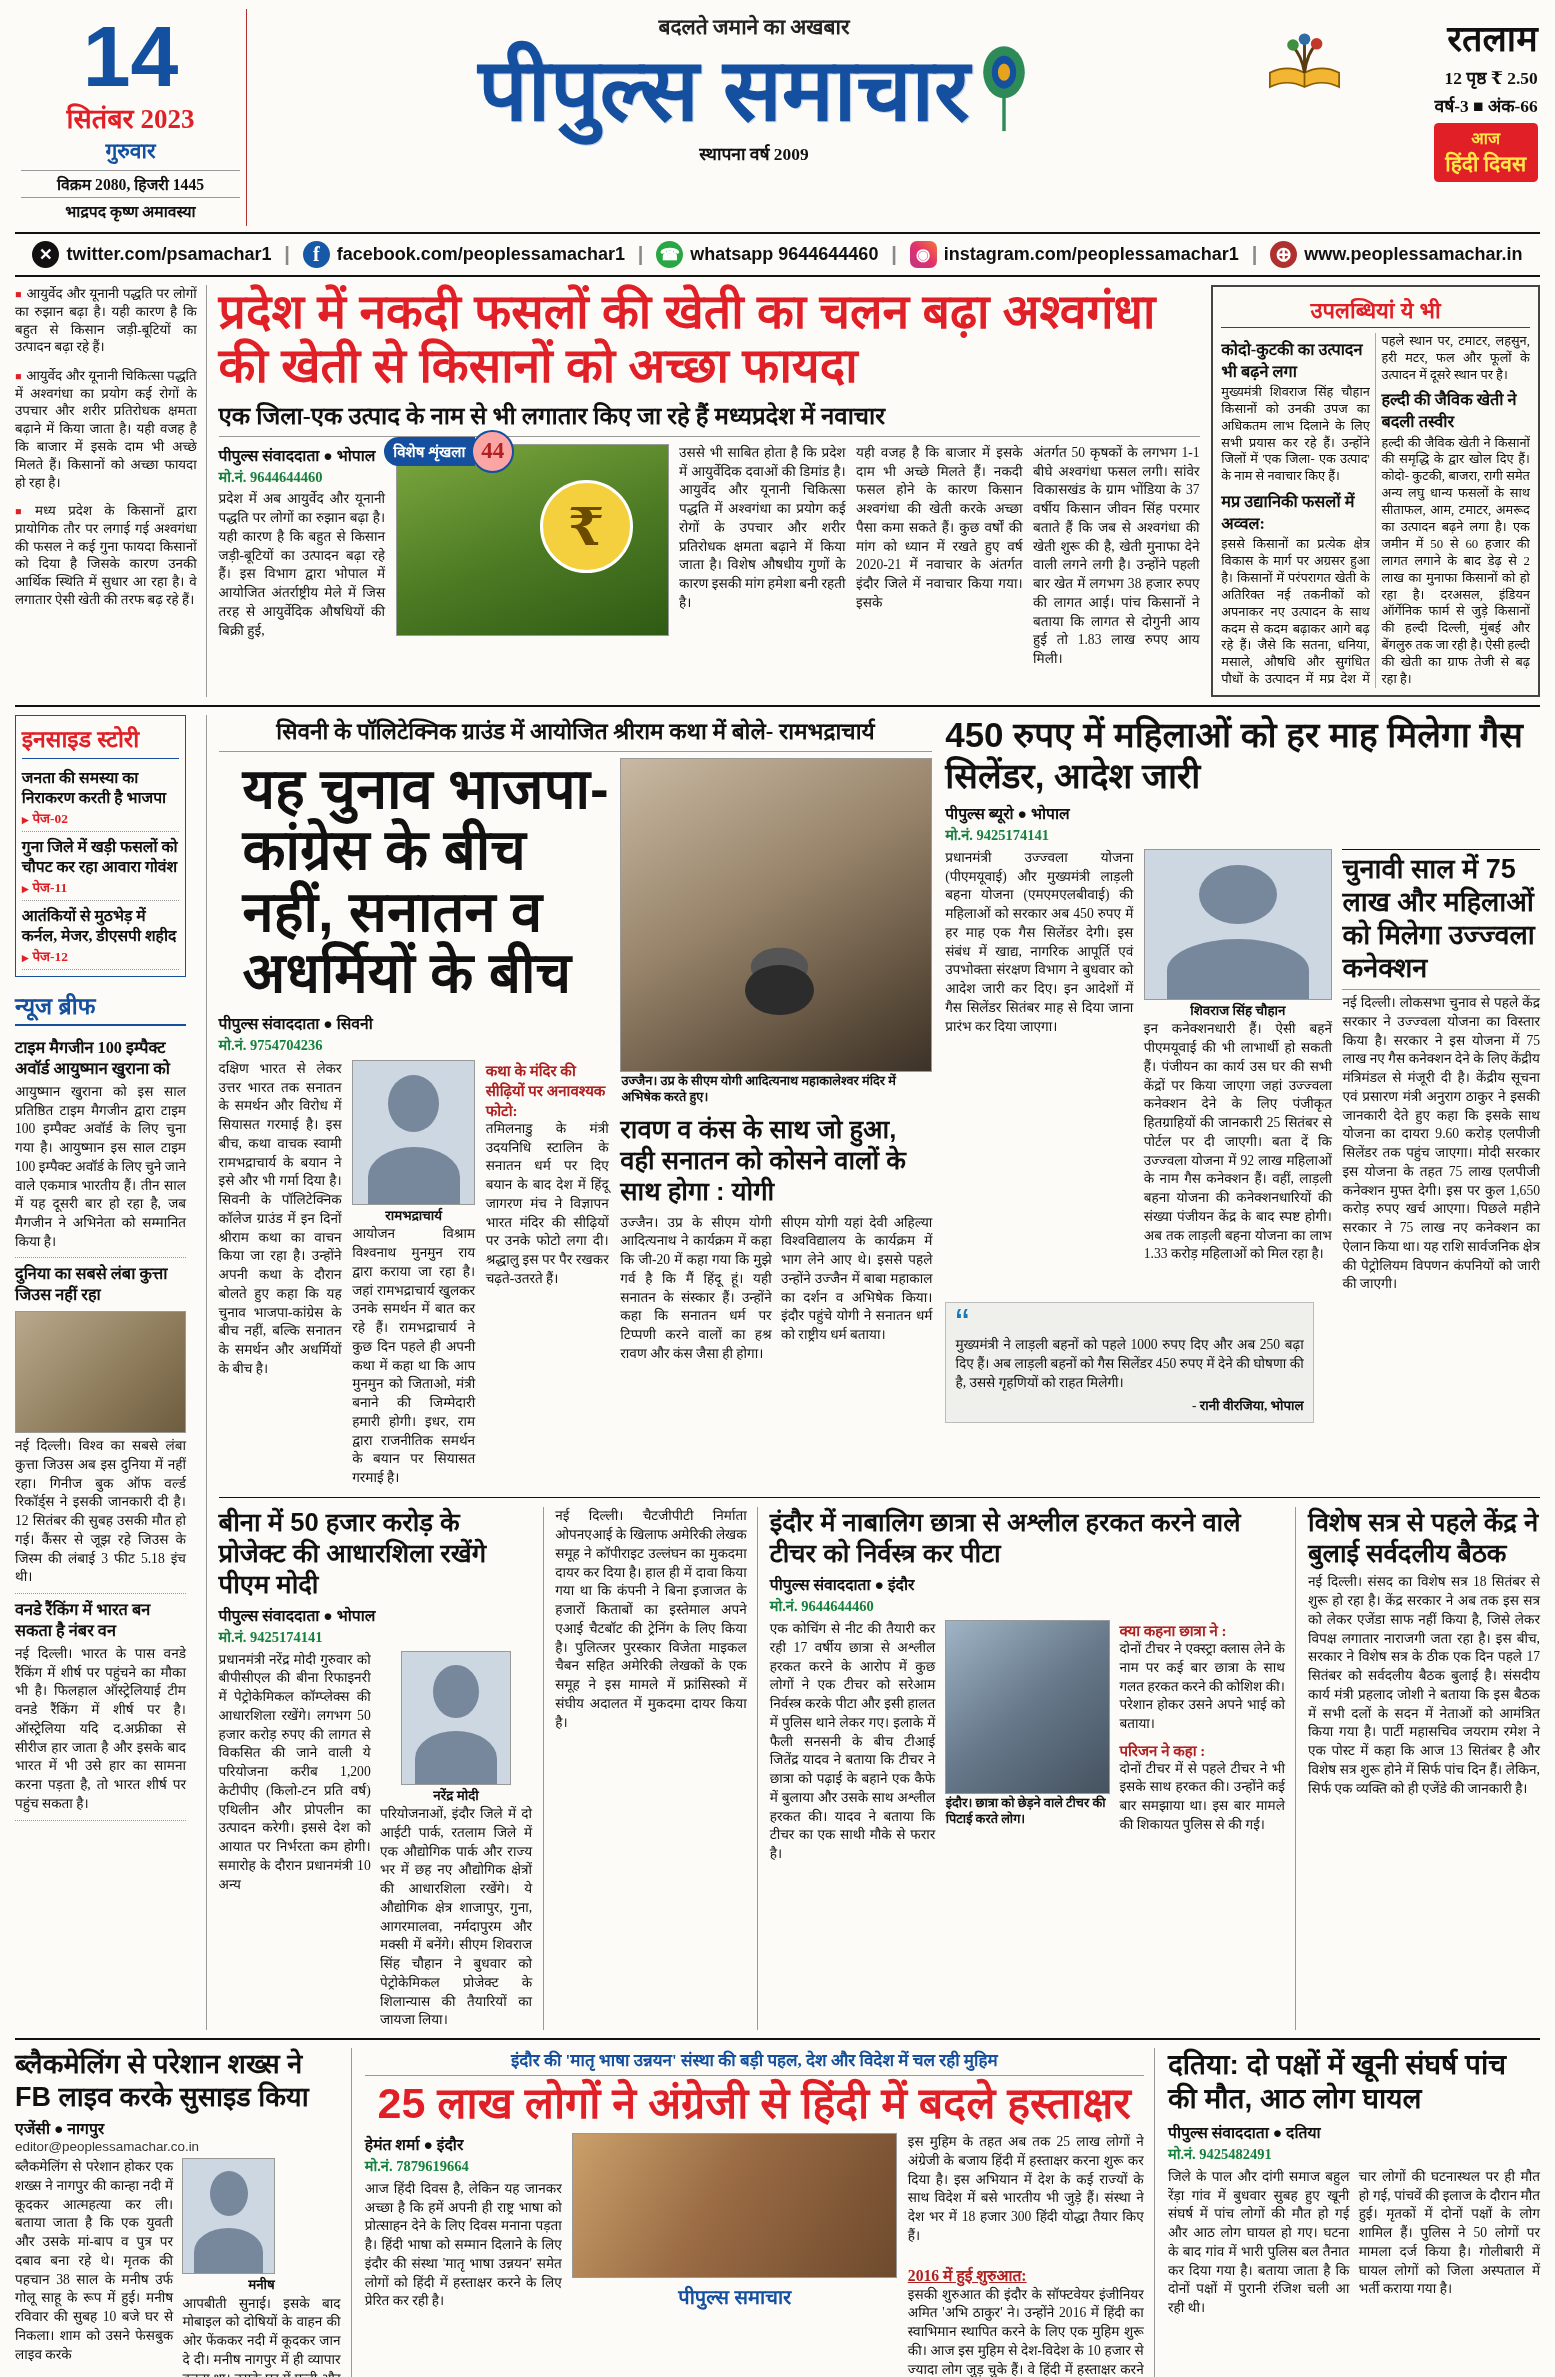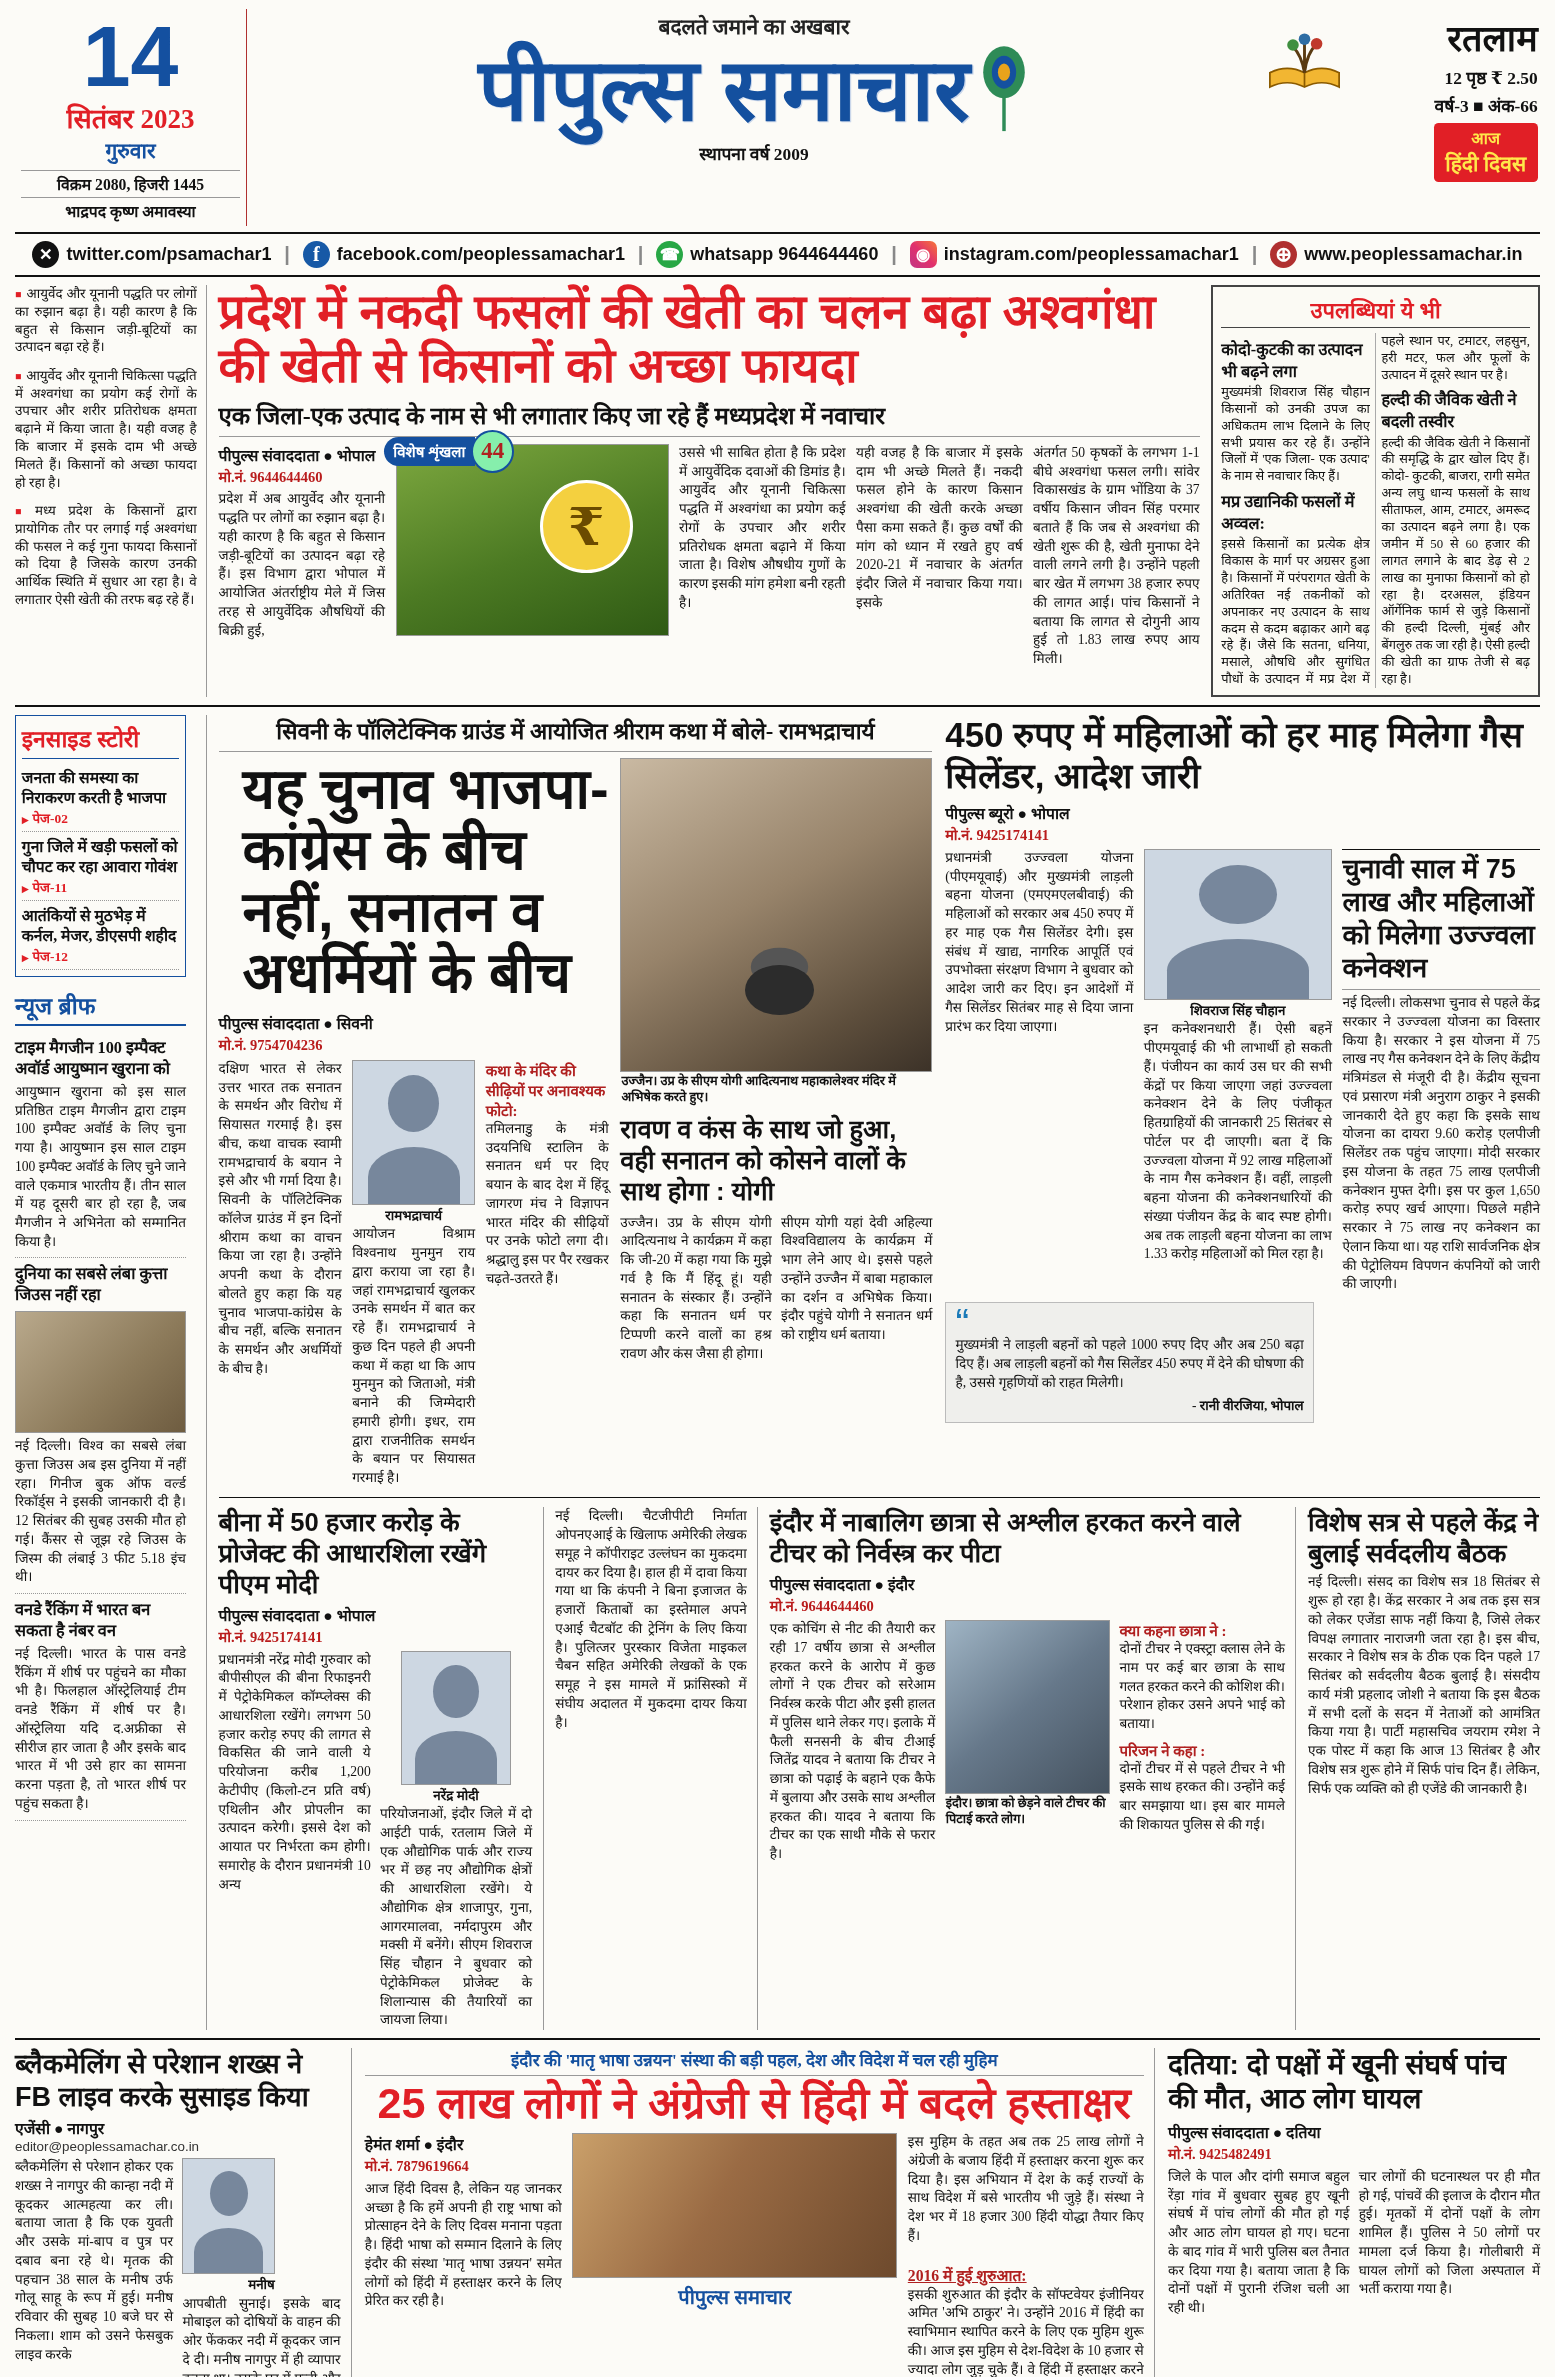--- a/index.html
+++ b/index.html
@@ -34,21 +34,21 @@
   .ico-x { background:#111; } .ico-x::before{content:"\2715";}
   .ico-fb { background:#1759a6; } .ico-fb::before{content:"f"; font-family:"Liberation Serif",serif; font-size:20px;}
   .ico-wa { background:#28a745; } .ico-wa::before{content:"\260E";}
   .ico-ig { background:linear-gradient(45deg,#c13584,#e1306c,#f77737); border-radius:7px; } .ico-ig::before{content:"\25C9";}
   .ico-web { background:#b03030; } .ico-web::before{content:"\2295"; font-size:20px;}
   .soc-sep { color:#888; font-size:20px; }
 
   
   .sec { border-bottom:2.3px solid #111; padding:8.1px 0; }
   .byline { font-size:15.7px; font-weight:bold; }
-  .phone { font-size:14.5px; font-weight:bold; color:#b91c1c; margin-bottom:4.6px; }
+  .phone { font-size:14.5px; font-weight:bold; color:#15803d; margin-bottom:4.6px; }
   .bodytxt { font-size:13.6px; line-height:1.38; text-align:justify; }
   .photo { position:relative; overflow:hidden; border:0.6px solid #999; }
   .caption { font-size:12.8px; font-weight:bold; padding:2.3px 1.2px; line-height:1.25; }
   .portrait { position:relative; background:#cdd7e2; border:0.6px solid #999; overflow:hidden; }
   .portrait::before { content:""; position:absolute; width:42%; height:40%; border-radius:50%; background:#77879c; top:10%; left:29%; }
   .portrait::after { content:""; position:absolute; width:76%; height:42%; border-radius:50% 50% 0 0; background:#77879c; bottom:-2%; left:12%; }
   .plabel { text-align:center; font-size:13.4px; font-weight:bold; padding:1.2px 0; }
   .quotebox { background:#efefec; border:0.6px solid #bbb; padding:8.1px 9.3px; position:relative; }
   .quotebox::before { content:"\201C"; color:#1a7ab8; font-size:41px; line-height:0.6; display:block; font-family:"Liberation Sans",sans-serif; }
   .sign { text-align:right; font-weight:bold; font-size:13.4px; margin-top:3.5px; }
@@ -60,21 +60,21 @@
   .side-bullets .b::before { content:"\25A0"; color:#e11f26; margin-right:4.6px; font-size:10.5px; }
   .lead-headline { color:#e11f26; font-size:48px; line-height:1.12; font-weight:bold; font-family:"Liberation Sans",sans-serif; }
   .lead-subhead { font-size:24px; font-weight:bold; margin:5.8px 0 7px; border-bottom:1.2px solid #999; padding-bottom:4.6px; }
   .lead-cols { display:flex; gap:10.5px; }
   .lead-cols .c { flex:1; }
   .lead-photo-wrap { width:273px; flex:0 0 273px; position:relative; }
   .lead-photo { height:192px; background:linear-gradient(160deg,#7da83f,#4c7a23 55%,#2f5a14); }
   .lead-photo::after { content:"\20B9"; position:absolute; right:35px; top:35px; width:87px; height:87px; background:#f4d03f; border:3.5px solid #fff; border-radius:50%; display:flex; align-items:center; justify-content:center; font-size:52px; font-weight:bold; color:#6b4b00; }
   .series-badge { position:absolute; left:-11.6px; top:-14px; display:flex; align-items:center; }
   .series-pill { background:#14509f; color:#fff; font-size:15px; font-weight:bold; padding:4.6px 9.3px; border-radius:17.4px 0 0 17.4px; font-family:"Liberation Sans",sans-serif; }
-  .series-num { background:#86efac; color:#b02020; width:43px; height:43px; border-radius:50%; display:flex; align-items:center; justify-content:center; font-size:23px; font-weight:bold; border:2.3px solid #14509f; margin-left:-3.5px; }
+  .series-num { background:#fca5a5; color:#b02020; width:43px; height:43px; border-radius:50%; display:flex; align-items:center; justify-content:center; font-size:23px; font-weight:bold; border:2.3px solid #14509f; margin-left:-3.5px; }
   .ach-box { border:2.3px double #444; padding:7px 8.1px; background:#fbfaf4; }
   .ach-header { text-align:center; color:#e11f26; font-size:22px; font-weight:bold; font-family:"Liberation Sans",sans-serif; border-bottom:1.7px solid #444; padding-bottom:3.5px; margin-bottom:4.6px; }
   .ach-title { font-size:16.3px; font-weight:bold; margin:4.6px 0 2.3px; }
   .ach-text { font-size:12.8px; line-height:1.32; text-align:justify; }
   .ach-cols { column-count:2; column-gap:11.6px; column-rule:0.6px solid #aaa; }
 
   
   .mid-section { display:grid; grid-template-columns:192px 1fr; gap:0 11.6px; }
   .left-rail { border-right:1.2px solid #999; padding-right:20px; }
   .inside-box { border:1.7px solid #14509f; padding:5.8px; margin-bottom:11.6px; }

